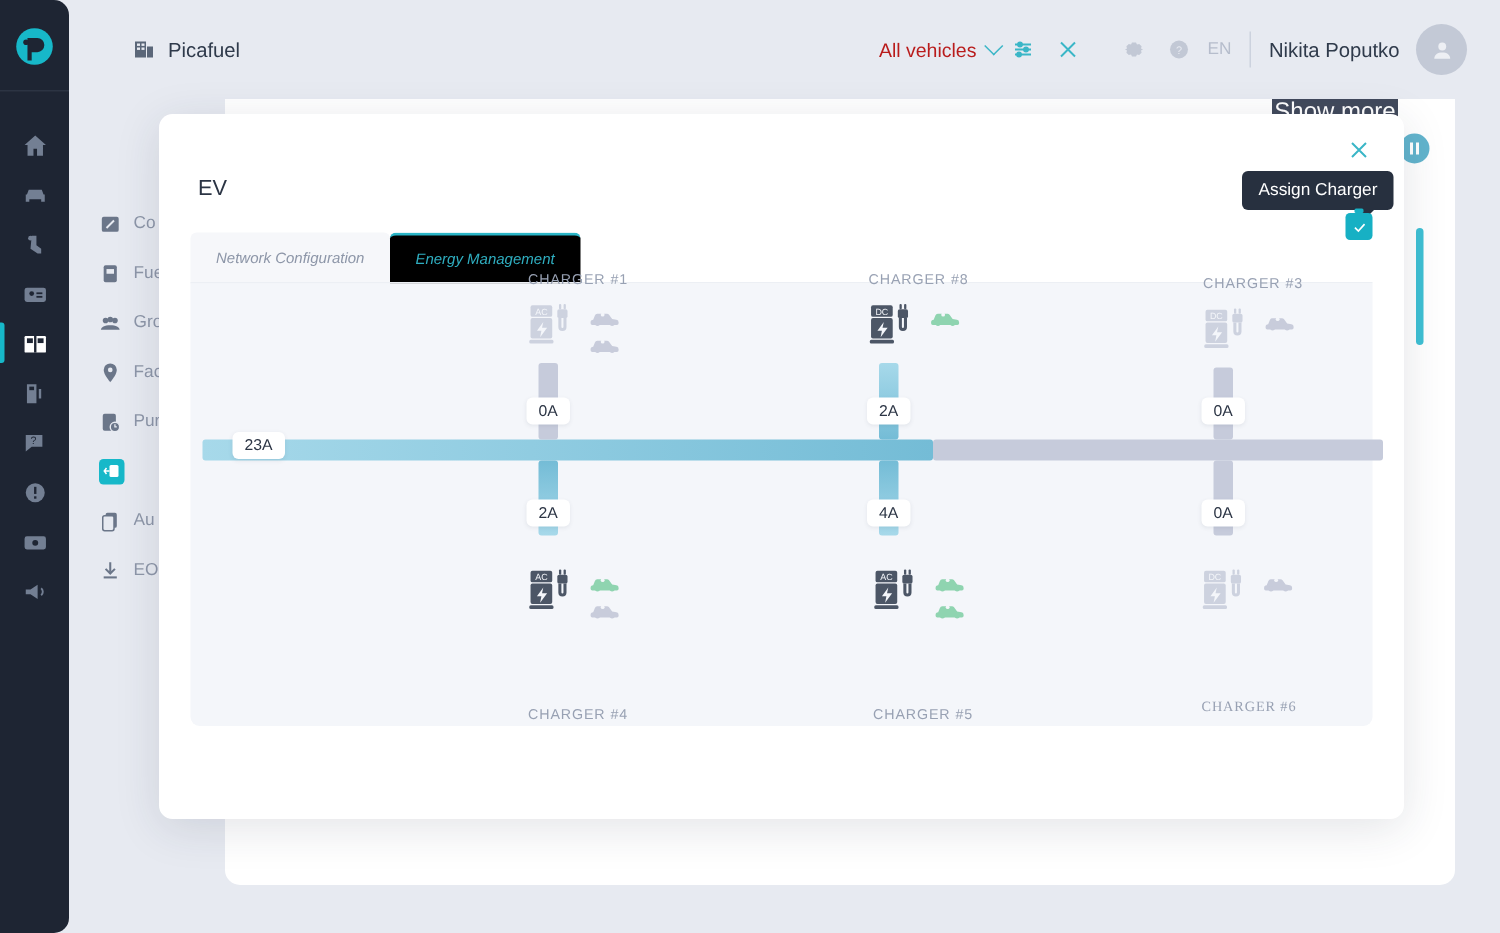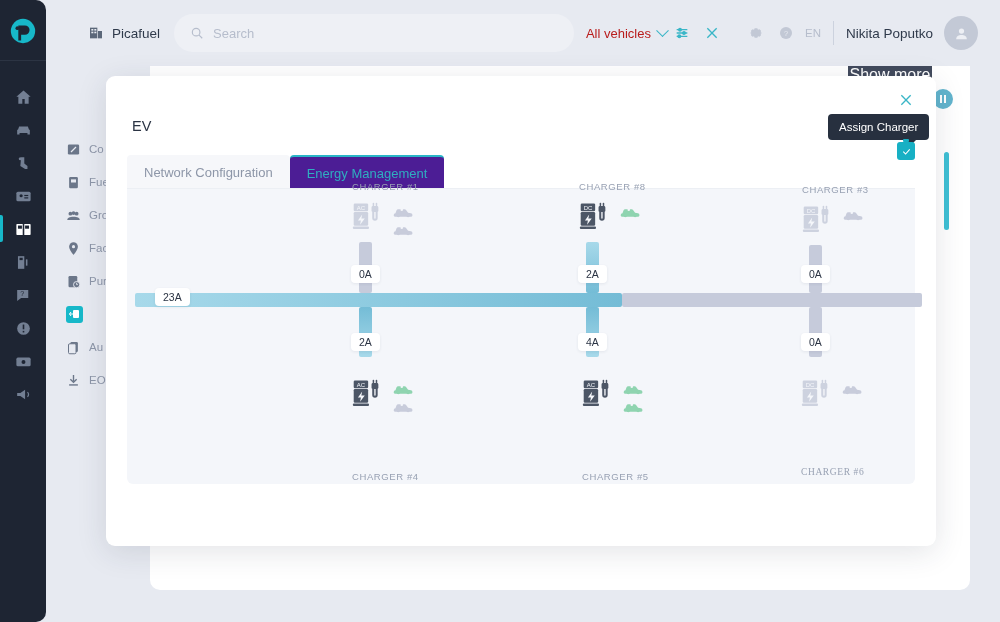--- a/index.html
+++ b/index.html
@@ -114,23 +114,23 @@
   .assign-check {
     position: absolute; left: 791px; top: 66px; width: 18px; height: 18px; background: #17b0c4;
     border-radius: 3px; display: flex; align-items: center; justify-content: center;
   }
   .assign-check::before { content: ""; position: absolute; top: -3px; left: 6px; width: 6px; height: 3px; background: #17b0c4; border-radius: 1px; }
   .assign-check svg { width: 11px; height: 11px; stroke: #fff; stroke-width: 2.4; fill: none; position: relative; }
 
   .tabs { position: absolute; left: 21px; top: 79px; display: flex; align-items: flex-end; }
   .tab {
     height: 34px; padding: 0 17px; display: flex; align-items: center;
-    font-size: 13px; color: #8d96a8; background: #f6f7fa; border-radius: 4px 4px 0 0;
-  }
-  .tab.active { color: #2faec0; background: #4c1d95; border-top: 2.5px solid #2ab5c7; }
+    font-size: 10px; color: #8d96a8; background: #f6f7fa; border-radius: 4px 4px 0 0; font-style: italic;
+  }
+  .tab.active { color: #2faec0; background: #000000; border-top: 2.5px solid #2ab5c7; }
   .tab-underline { position: absolute; left: 21px; top: 112px; width: 788px; height: 1px; background: #eceff4; }
 
   
   .canvas {
     position: absolute; left: 21px; top: 113px; width: 788px; height: 295px;
     background: #f4f6fa; border-radius: 0 0 6px 6px;
   }
   .chgcol { position: absolute; width: 150px; }
   .chg-label { font-size: 9.5px; letter-spacing: .6px; color: #98a1b3; text-align: left; }
   .chg-graphic { display: flex; align-items: flex-start; gap: 6px; margin-top: 9px; }
@@ -308,27 +308,20 @@
     <div class="brand">
       <svg viewBox="0 0 24 24">
           <rect x="3" y="4" width="11" height="16"></rect>
           <rect x="15" y="9" width="6" height="11"></rect>
           <rect x="5" y="6" width="3" height="2.4" fill="#e7eaf1"></rect>
           <rect x="9.5" y="6" width="3" height="2.4" fill="#e7eaf1"></rect>
           <rect x="5" y="10" width="3" height="2.4" fill="#e7eaf1"></rect>
           <rect x="9.5" y="10" width="3" height="2.4" fill="#e7eaf1"></rect>
         </svg>
       <span class="bname">Picafuel</span>
-    </div>
-    <div class="searchbar">
-      <svg viewBox="0 0 24 24">
-          <circle cx="10.5" cy="10.5" r="6.5"></circle>
-          <path d="M15.5 15.5L21 21"></path>
-        </svg>
-      <span class="ph">Search</span>
     </div>
     <div class="hdr-right">
       <div class="vsel">
         <span>All vehicles</span>
         <span class="chev"></span>
       </div>
       <div class="ic-btn">
         <svg viewBox="0 0 24 24" stroke="#3ab6c7" stroke-width="1.9" fill="none">
             <path d="M4 7h16M4 12h16M4 17h16"></path>
             <circle cx="9" cy="7" r="2" fill="#3ab6c7"></circle>

